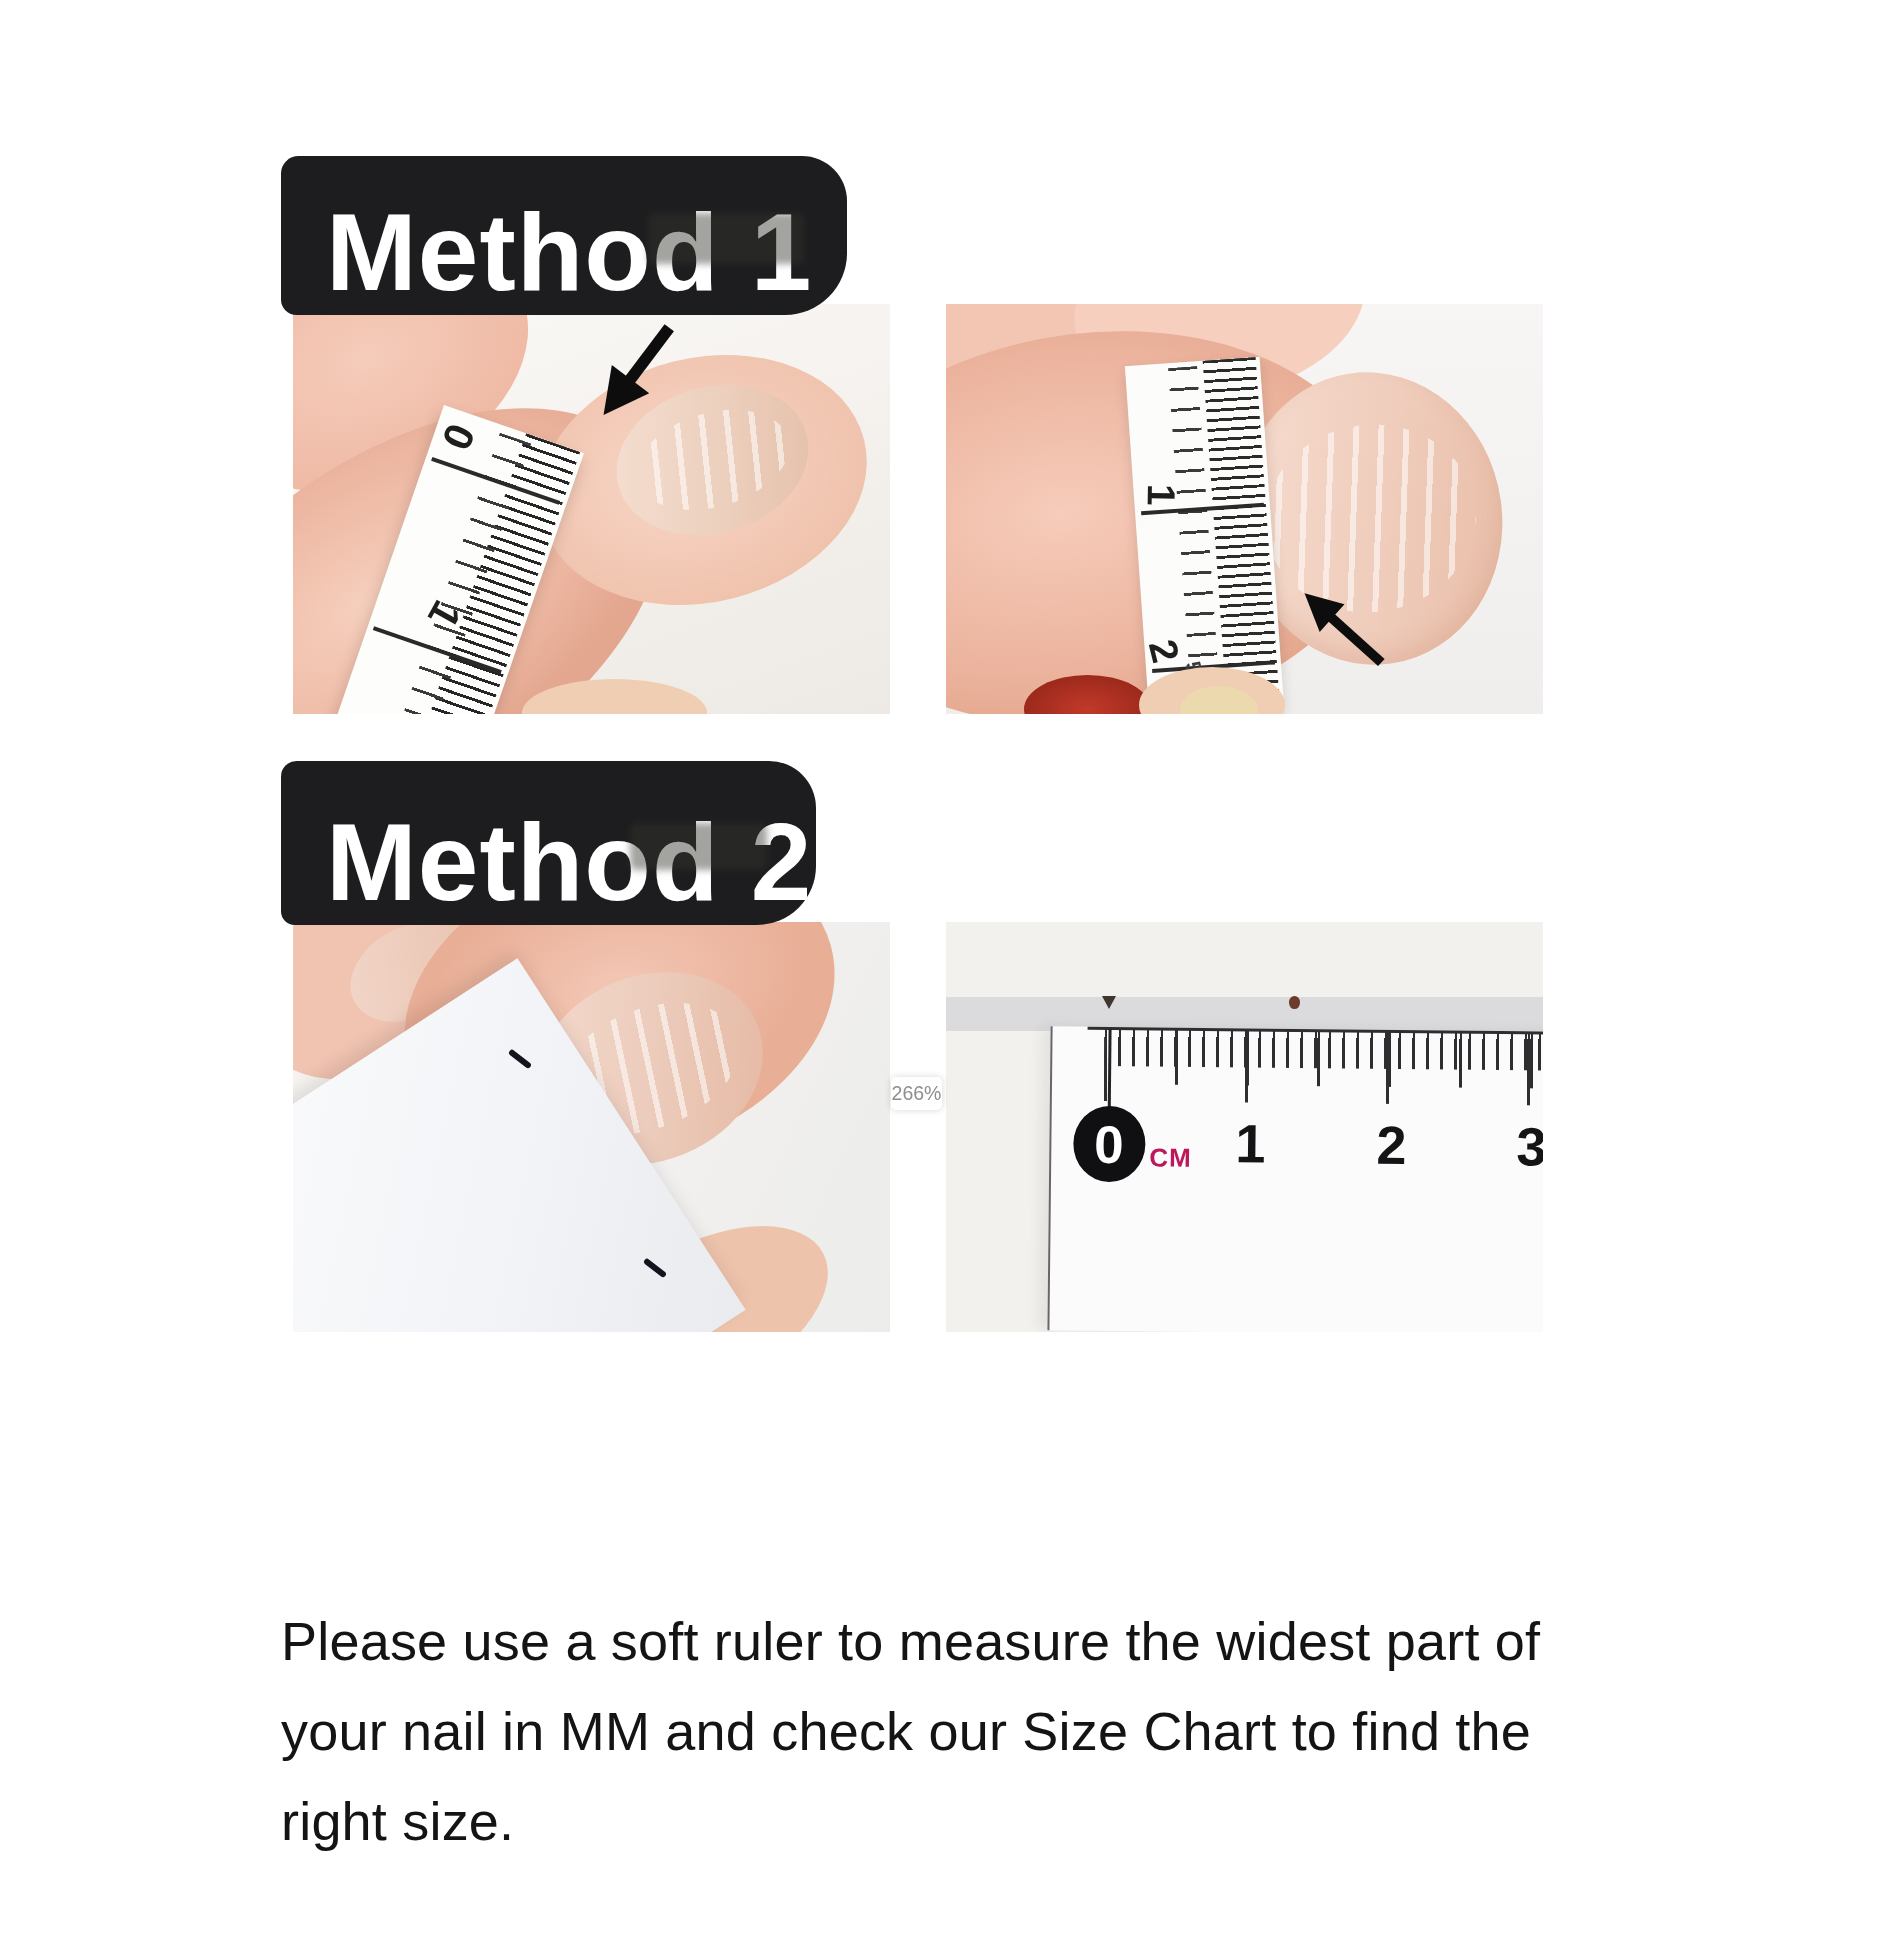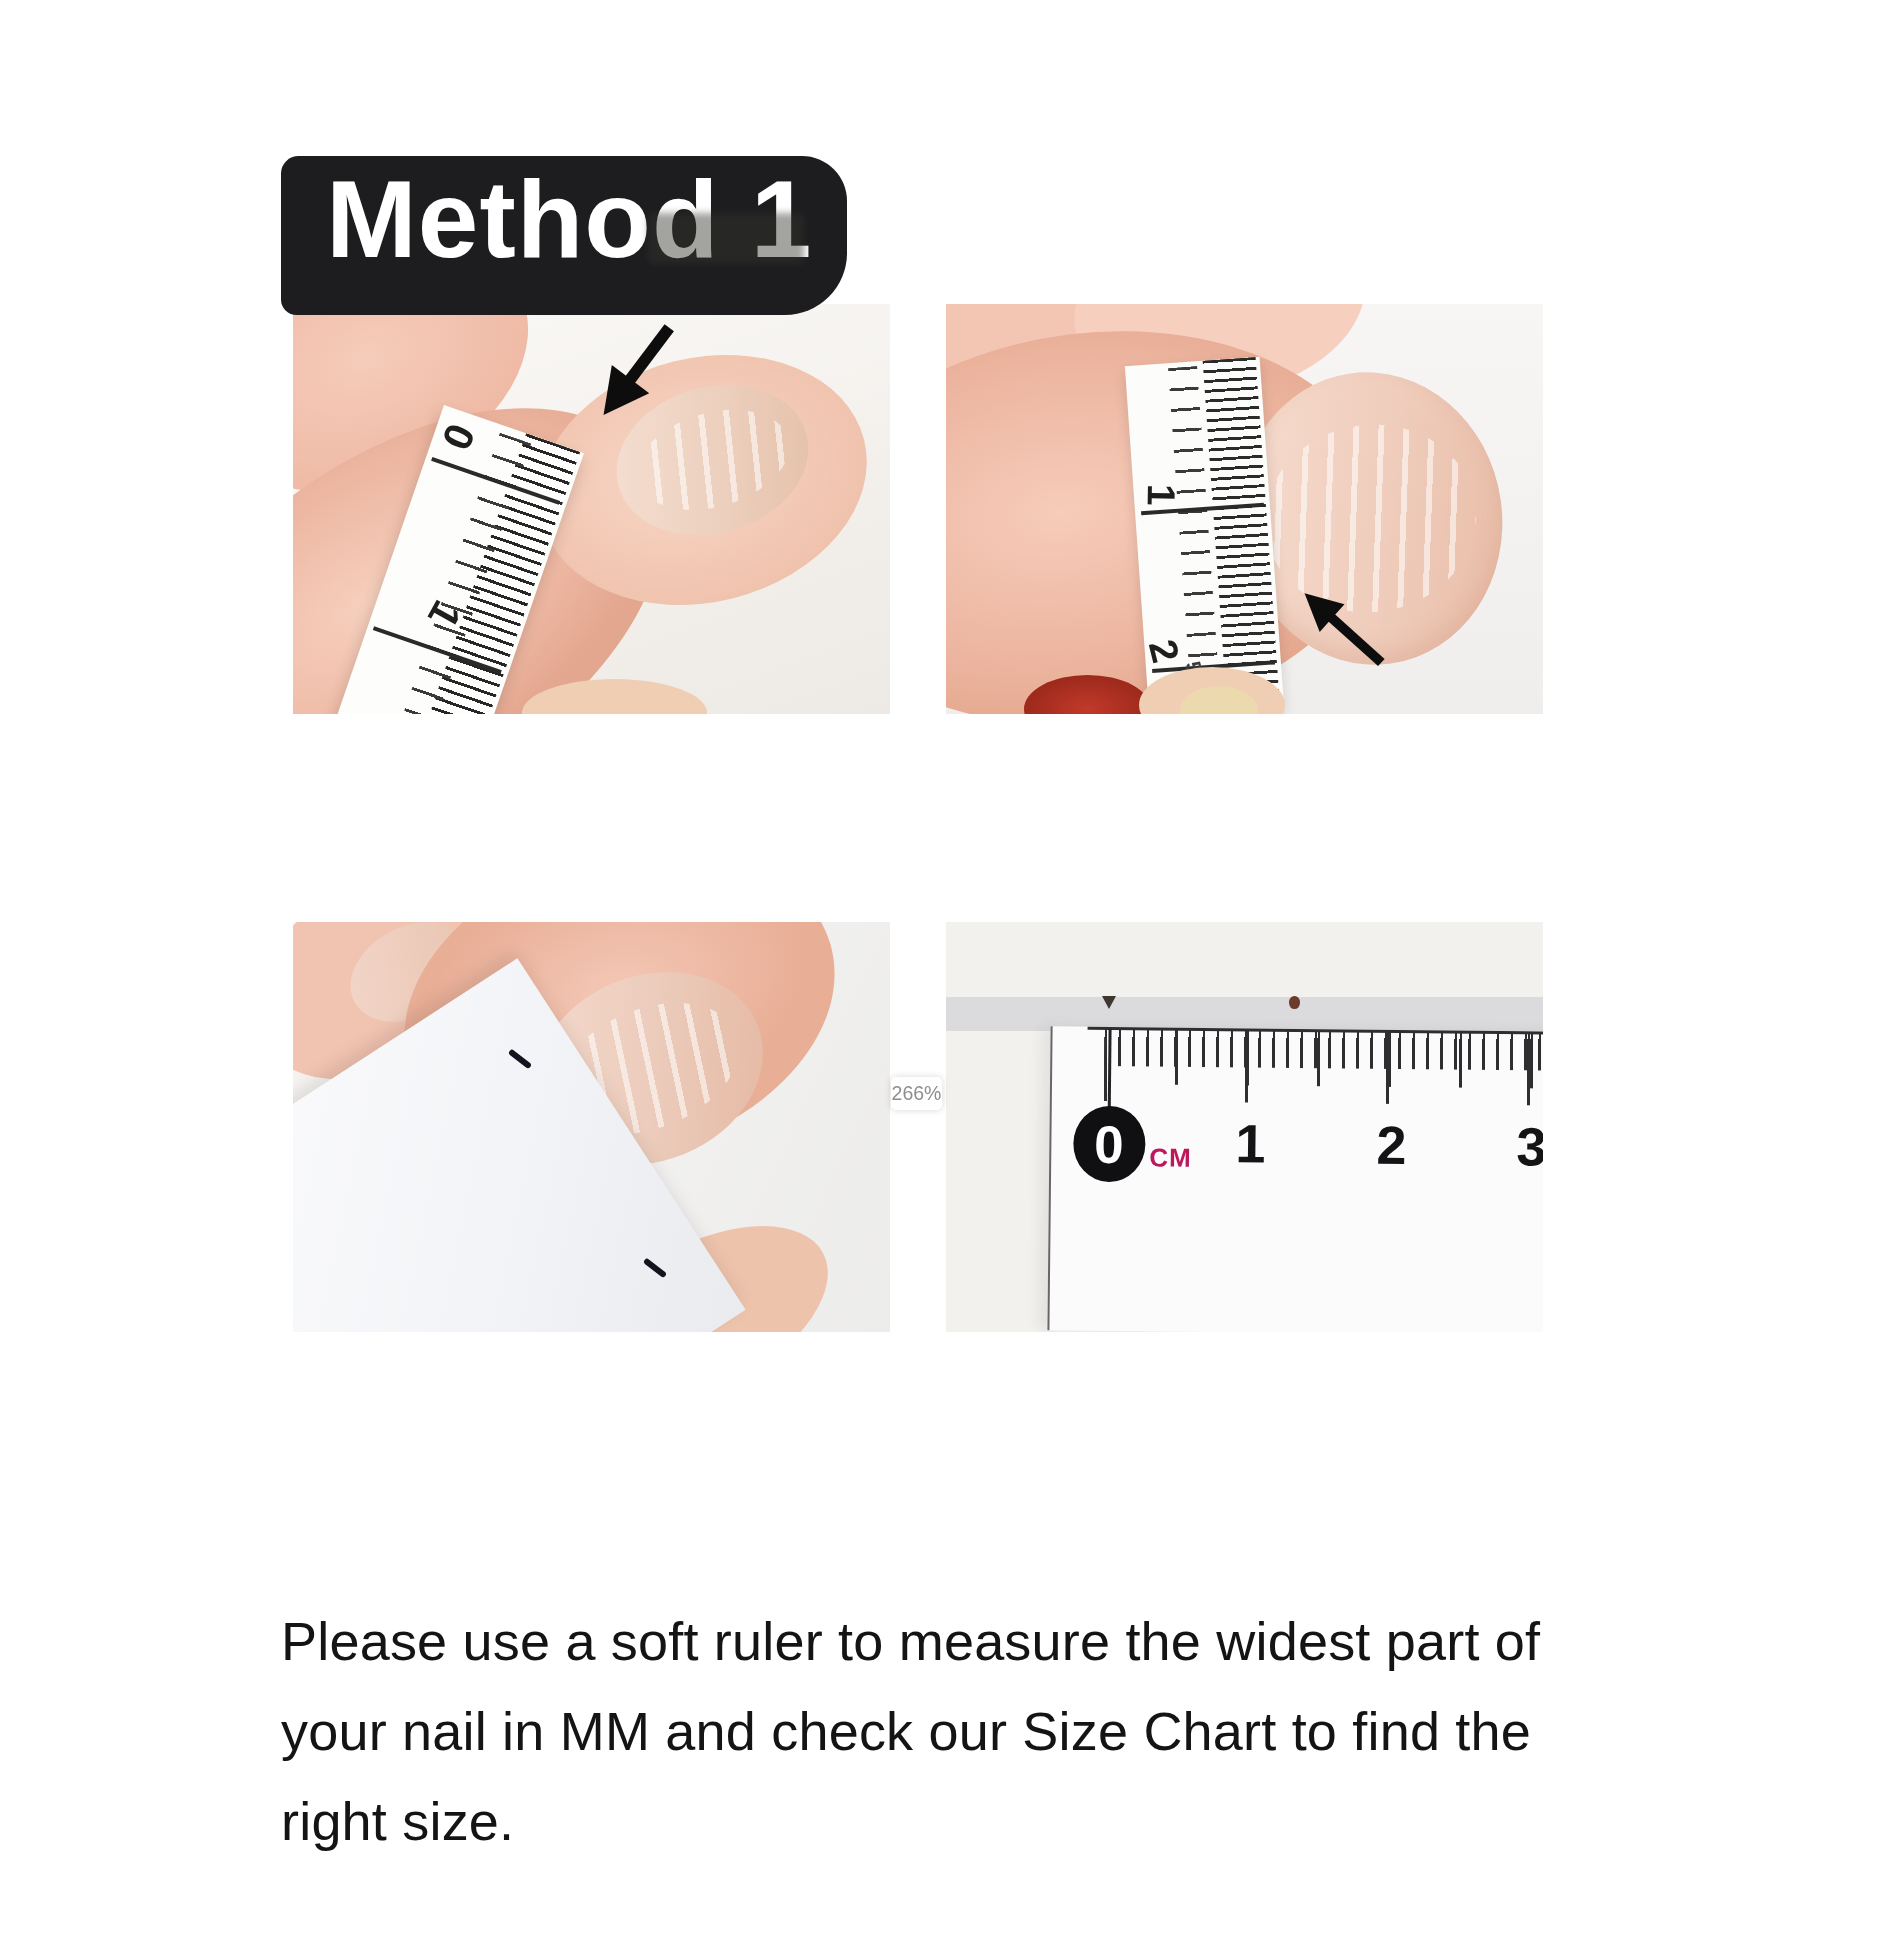--- a/index.html
+++ b/index.html
@@ -1,20 +1,20 @@
 <!DOCTYPE html>
 <html><head>
 <meta charset="utf-8">
 <style>
   html,body{margin:0;padding:0;background:#ffffff;}
   .canvas{position:relative;width:1898px;height:1953px;background:#ffffff;overflow:hidden;
           font-family:"Liberation Sans",sans-serif;}
 
   
-  .method-label{position:absolute;background:#1d1d1f;color:#ffffff;display:flex;align-items:flex-start;
+  .method-label{position:absolute;background:#1d1d1f;color:#ffffff;display:flex;align-items:flex-end;
                 padding-left:45px;box-sizing:border-box;z-index:5;letter-spacing:1px;
                 font-weight:700;font-size:109px;}
   .label-m1{left:281px;top:156px;width:566px;height:159px;border-radius:17.6px 45px 62px 15.6px;}
   .label-m2{left:281px;top:761px;width:535px;height:164px;border-radius:15.6px 47px 59px 13.7px;}
   .censor{position:absolute;background:#34342f;opacity:.45;filter:blur(3.9px);border-radius:5.9px;}
   .censor-m1{right:43px;top:57px;width:156px;height:51px;}
   .censor-m2{right:49px;top:62px;width:137px;height:47px;}
 
   
   .photo{position:absolute;width:597px;height:410px;overflow:hidden;z-index:1;}
@@ -145,20 +145,24 @@
     <div class="skin" style="left:-49px;top:-39px;width:273px;height:185px;background:#f1c3b1;transform:rotate(-28deg);"></div>
     <div class="skin" style="left:54px;top:4.9px;width:127px;height:90px;background:linear-gradient(110deg,#f2d6c9,#e9c3b0);transform:rotate(-28deg);"></div>
     <div class="skin" style="left:107px;top:-68px;width:439px;height:302px;background:radial-gradient(60% 55% at 50% 45%,#f3c7b5,#e9ae96 75%);transform:rotate(-16deg);"></div>
     <div class="skin shine" style="left:239px;top:54px;width:234px;height:185px;background:linear-gradient(115deg,#f4d9cb 10%,#ecccbc 50%,#e6bba6 90%);transform:rotate(-22deg);"></div>
     <div class="skin" style="left:273px;top:322px;width:273px;height:146px;background:#eec3ac;transform:rotate(-28deg);z-index:2;"></div>
     <div class="card"></div>
     <div class="pen-mark" style="left:214px;top:134px;transform:rotate(38deg);"></div>
     <div class="pen-mark" style="left:349px;top:343px;transform:rotate(38deg);"></div>
   </div>
 
+  <div class="method-label label-m2">
+    <span>Method 2</span>
+    <span class="censor censor-m2"></span>
+  </div>
 
   <div class="photo p4">
     <div class="paper-band"></div>
     <div class="mark-v" style="left:156px;top:74px;"></div>
     <div class="mark-dot" style="left:343px;top:74px;"></div>
     <div class="sheet">
       <div class="ruler-edge"></div>
       <div class="ticks ticks-mm"></div>
       <div class="ticks ticks-5mm"></div>
       <div class="ticks ticks-cm"></div>

